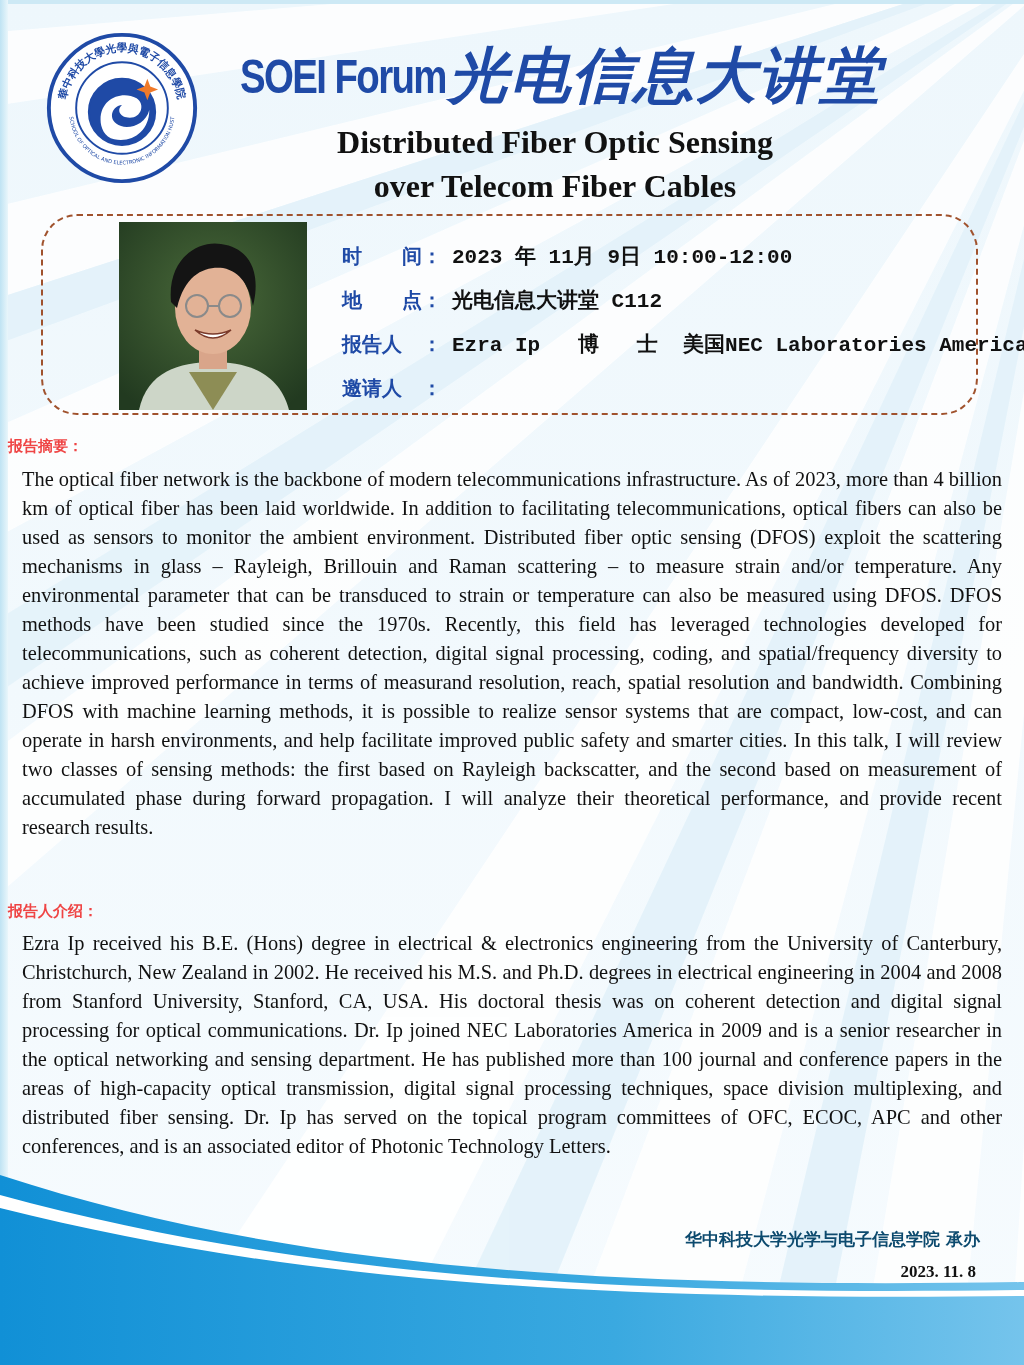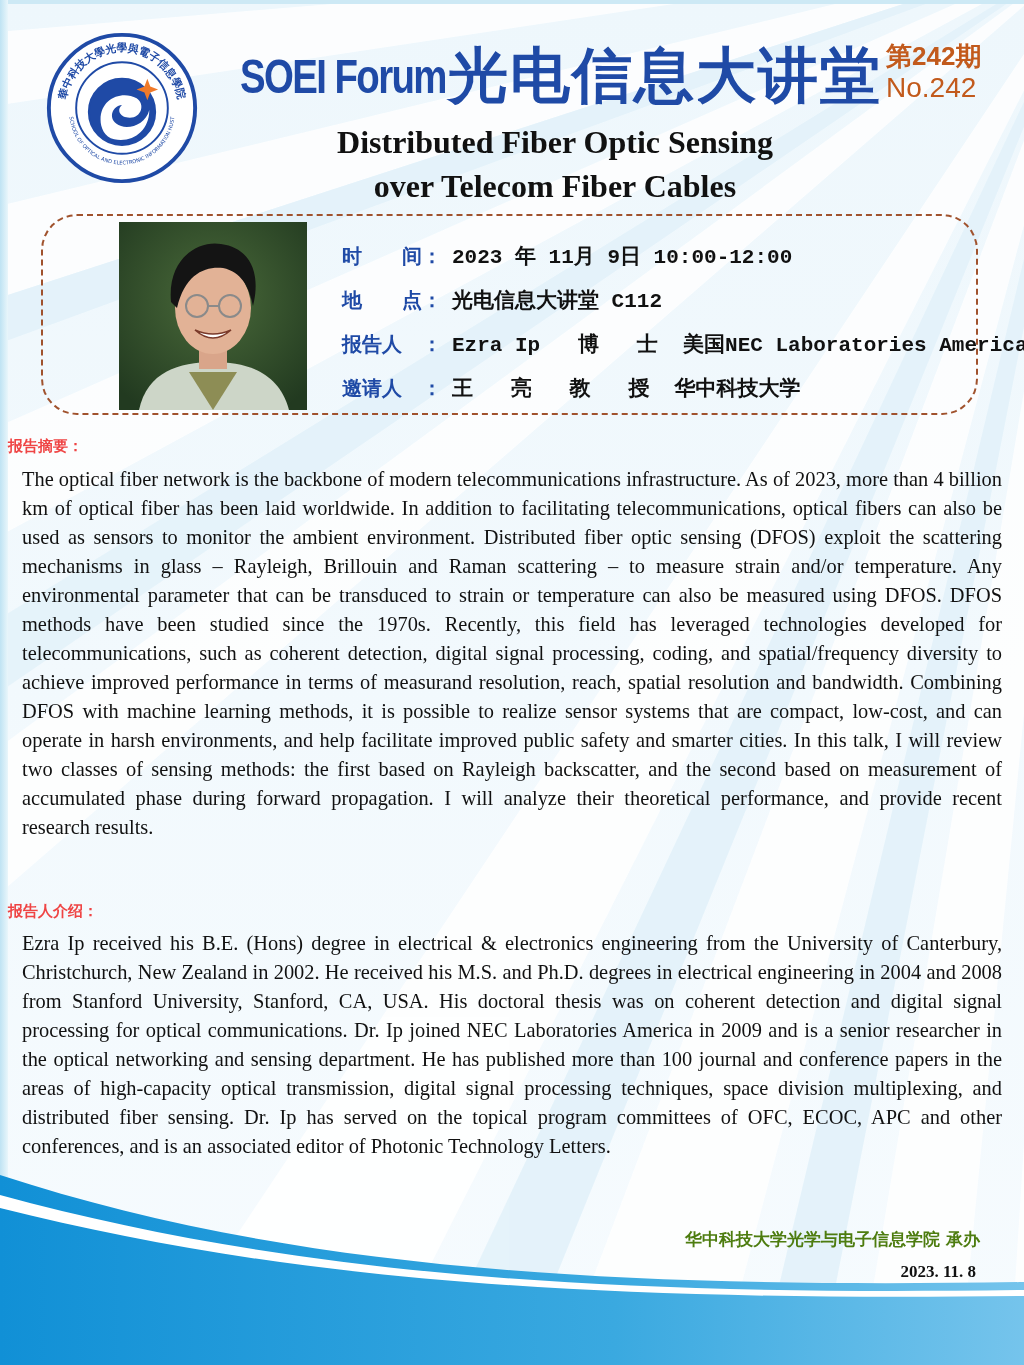--- a/index.html
+++ b/index.html
@@ -40,21 +40,21 @@
   }
   .forum-en {
     font-family: "Liberation Sans", "DejaVu Sans", sans-serif;
     font-weight: bold; font-size: 48px; color: #1f4aa6;
     letter-spacing: -2px; transform: scaleX(0.8); transform-origin: left;
     display: inline-block; width: 208px; white-space: nowrap;
   }
   .forum-cn {
     font-family: "DejaVu Sans", sans-serif;
     font-weight: bold; font-size: 60px; color: #1f4aa6;
-    margin-left: 0px; letter-spacing: 2px;
+    margin-left: 0px; letter-spacing: 2px; font-style: italic;
   }
   .issue {
     position: absolute; left: 886px; top: 40px;
     font-family: "Liberation Sans", "DejaVu Sans", sans-serif;
     color: #c25a1c; font-size: 28px; line-height: 32px;
   }
   .issue .issue-cn { font-weight: bold; font-size: 26px; }
 
   .talk-title {
     position: absolute; left: 0; width: 1110px; top: 120px;
@@ -99,21 +99,21 @@
   .para {
     position: absolute; left: 22px; width: 980px;
     font-family: "Liberation Serif", serif; font-size: 20.4px;
     line-height: 29px; text-align: justify; color: #111;
   }
 
   
   .footer-org {
     position: absolute; right: 44px; top: 1228px;
     font-family: "DejaVu Sans", sans-serif; font-weight: bold;
-    font-size: 17px; color: #4d7c0f;
+    font-size: 17px; color: #0c4a6e;
   }
   .footer-date {
     position: absolute; right: 48px; top: 1262px;
     font-family: "Liberation Serif", serif; font-weight: bold;
     font-size: 17px; color: #111;
   }
   .bottom-wave {
     position: absolute; left: 0; bottom: 0; width: 1024px; height: 215px;
     z-index: 1;
   }
@@ -191,24 +191,20 @@
       <circle cx="80" cy="84" r="34" fill="none" stroke="#1f4aa6" stroke-width="2"></circle>
 
       <path d="M106,50 L109,58 L117,61 L109,64 L106,72 L103,64 L95,61 L103,58 Z" fill="#f07a2a"></path>
     </svg>
   </div>
 
   <div class="forum-title">
     <span class="forum-en">SOEI Forum</span>
     <span class="forum-cn">光电信息大讲堂</span>
   </div>
-  <div class="issue">
-    <div class="issue-cn">第242期</div>
-    <div>No.242</div>
-  </div>
 
   <div class="talk-title">
     <div>Distributed Fiber Optic Sensing</div>
     <div>over Telecom Fiber Cables</div>
   </div>
 
   <div class="info-box"></div>
 
   <div class="photo">
     <svg viewBox="0 0 188 188">
@@ -257,21 +253,20 @@
         <span class="lbl">报告人</span>
           <span>：</span>
       </div>
       <div class="info-value">Ezra Ip   博   士  美国NEC Laboratories America</div>
     </div>
     <div class="info-row">
       <div class="info-label">
         <span class="lbl">邀请人</span>
           <span>：</span>
       </div>
-      <div class="info-value">王   亮   教   授  华中科技大学</div>
     </div>
   </div>
 
   <div class="section-heading" style="top:437px;">报告摘要：</div>
   <div class="para" style="top:465px;">The optical fiber network is the backbone of modern telecommunications infrastructure. As of 2023, more than 4 billion km of optical fiber has been laid worldwide. In addition to facilitating telecommunications, optical fibers can also be used as sensors to monitor the ambient environment. Distributed fiber optic sensing (DFOS) exploit the scattering mechanisms in glass – Rayleigh, Brillouin and Raman scattering – to measure strain and/or temperature. Any environmental parameter that can be transduced to strain or temperature can also be measured using DFOS. DFOS methods have been studied since the 1970s. Recently, this field has leveraged technologies developed for telecommunications, such as coherent detection, digital signal processing, coding, and spatial/frequency diversity to achieve improved performance in terms of measurand resolution, reach, spatial resolution and bandwidth. Combining DFOS with machine learning methods, it is possible to realize sensor systems that are compact, low-cost, and can operate in harsh environments, and help facilitate improved public safety and smarter cities. In this talk, I will review two classes of sensing methods: the first based on Rayleigh backscatter, and the second based on measurement of accumulated phase during forward propagation. I will analyze their theoretical performance, and provide recent research results.</div>
 
   <div class="section-heading" style="top:902px;">报告人介绍：</div>
   <div class="para" style="top:929px;">Ezra Ip received his B.E. (Hons) degree in electrical &amp; electronics engineering from the University of Canterbury, Christchurch, New Zealand in 2002. He received his M.S. and Ph.D. degrees in electrical engineering in 2004 and 2008 from Stanford University, Stanford, CA, USA. His doctoral thesis was on coherent detection and digital signal processing for optical communications. Dr. Ip joined NEC Laboratories America in 2009 and is a senior researcher in the optical networking and sensing department. He has published more than 100 journal and conference papers in the areas of high-capacity optical transmission, digital signal processing techniques, space division multiplexing, and distributed fiber sensing. Dr. Ip has served on the topical program committees of OFC, ECOC, APC and other conferences, and is an associated editor of Photonic Technology Letters.</div>
 
   <div class="footer-org">华中科技大学光学与电子信息学院 承办</div>

